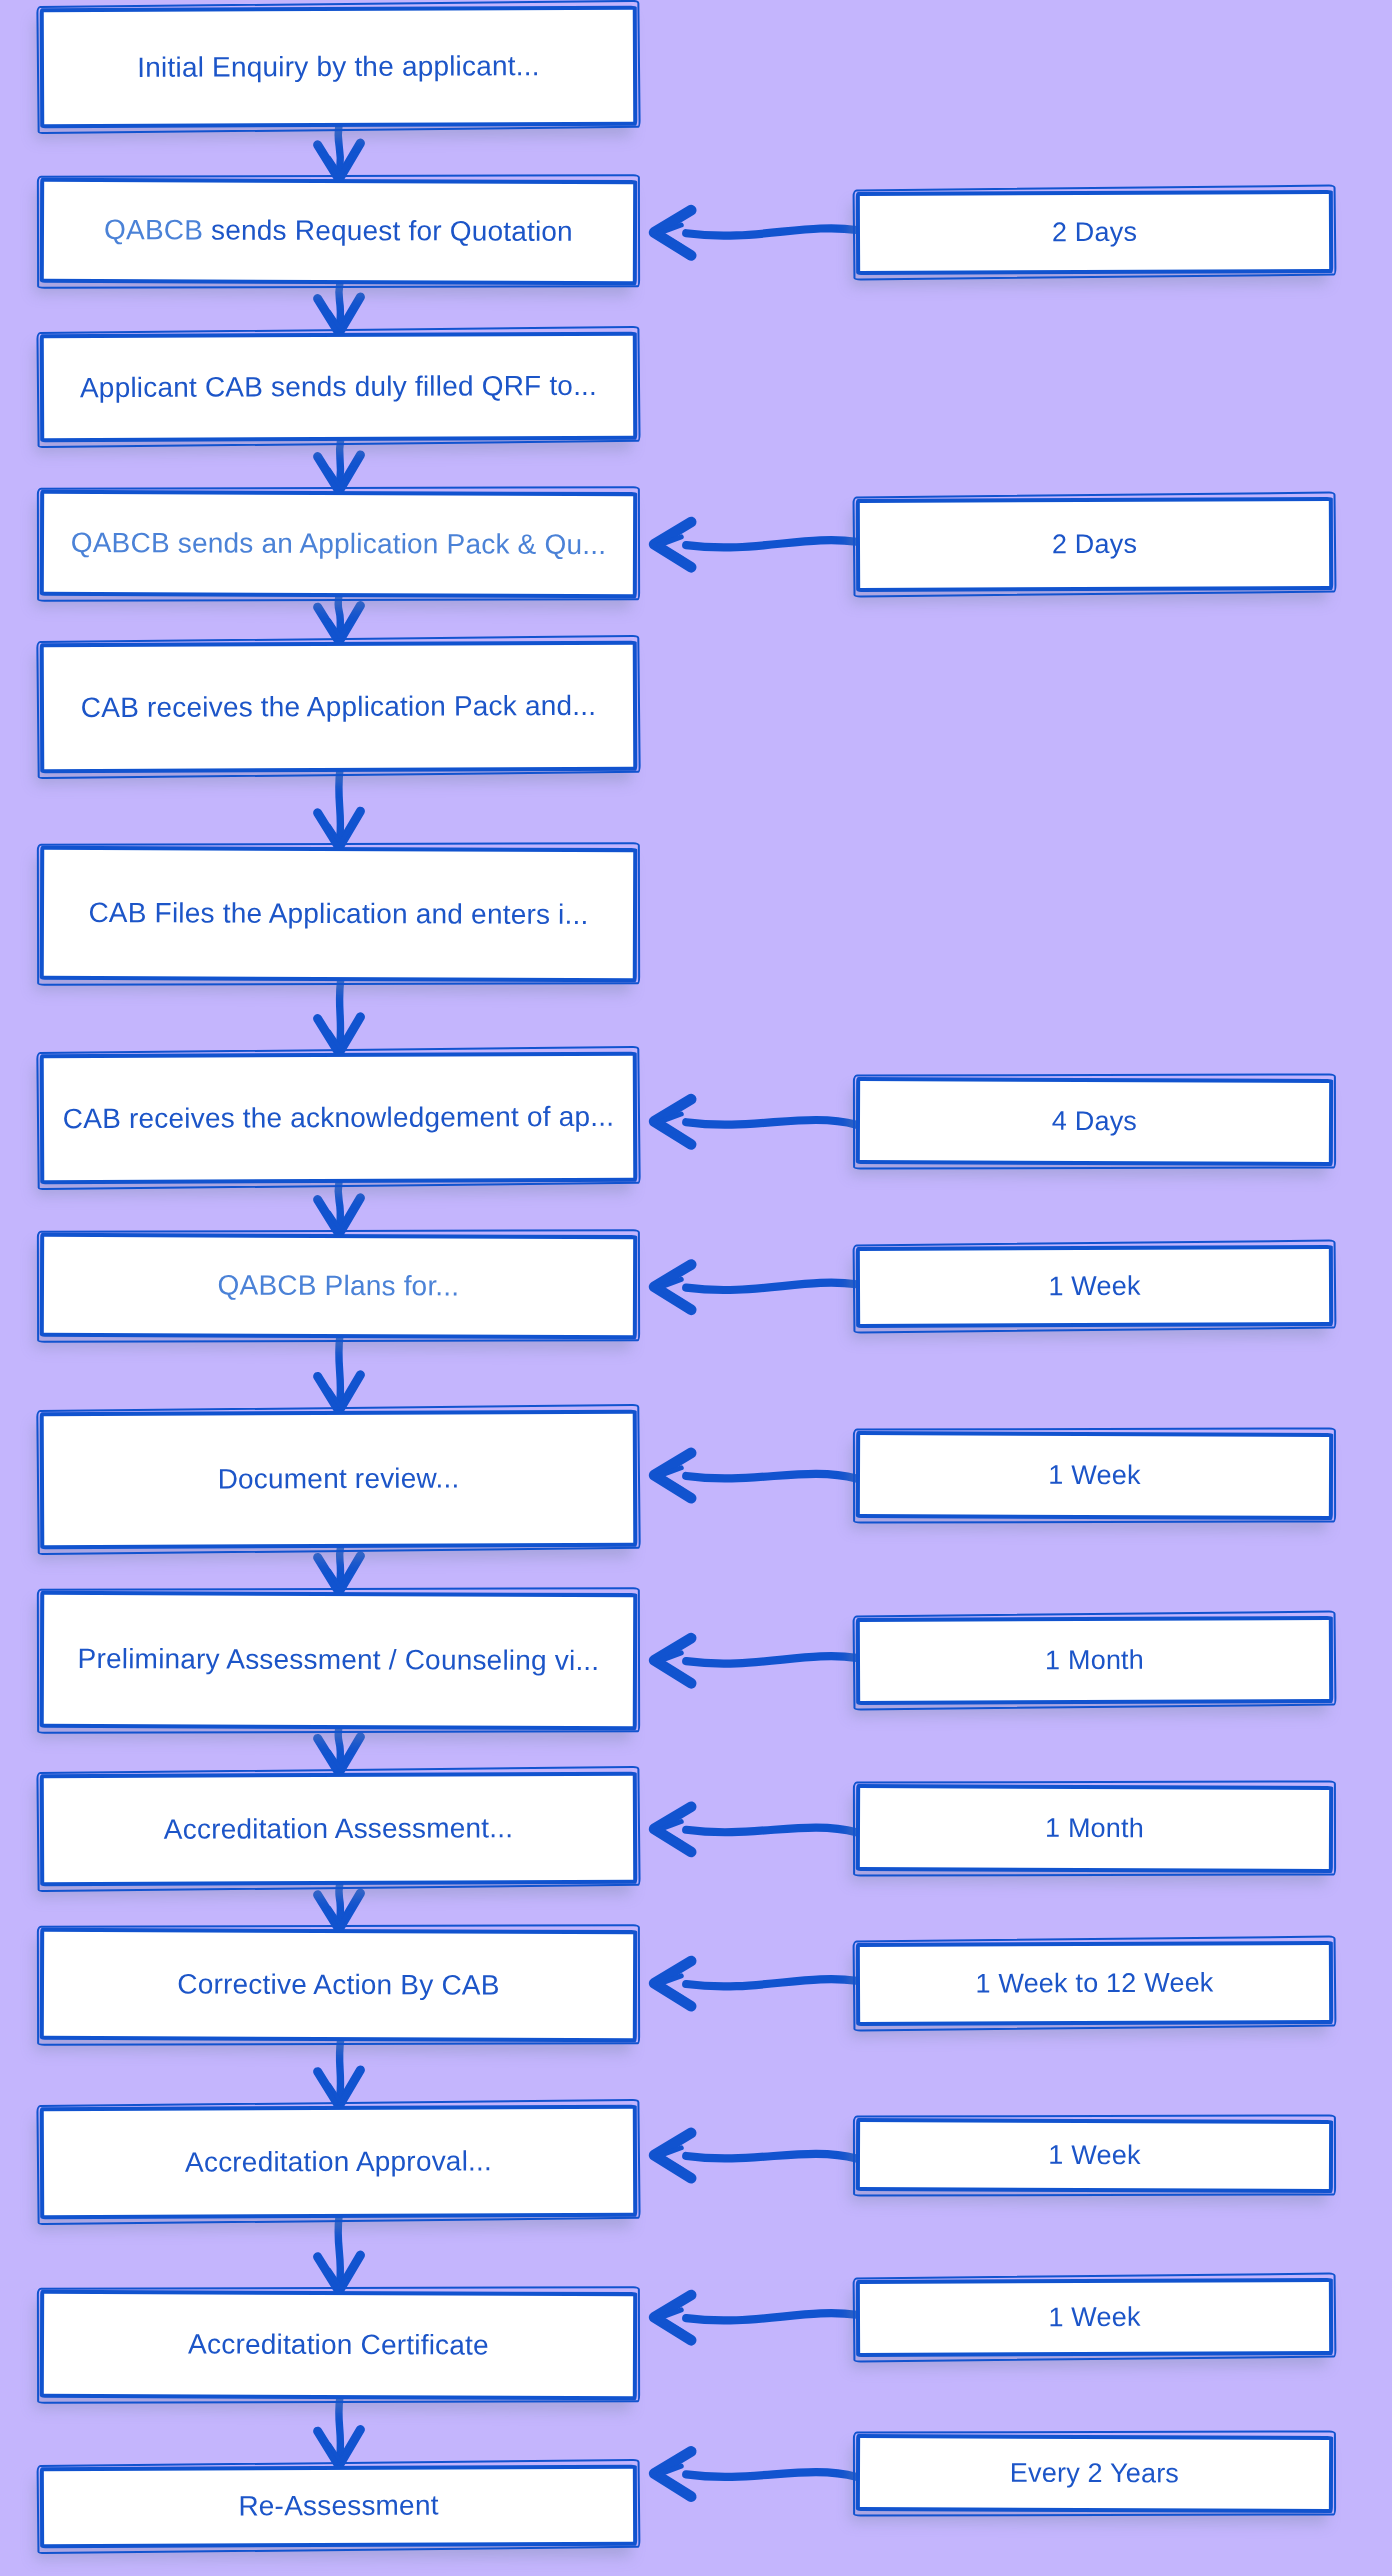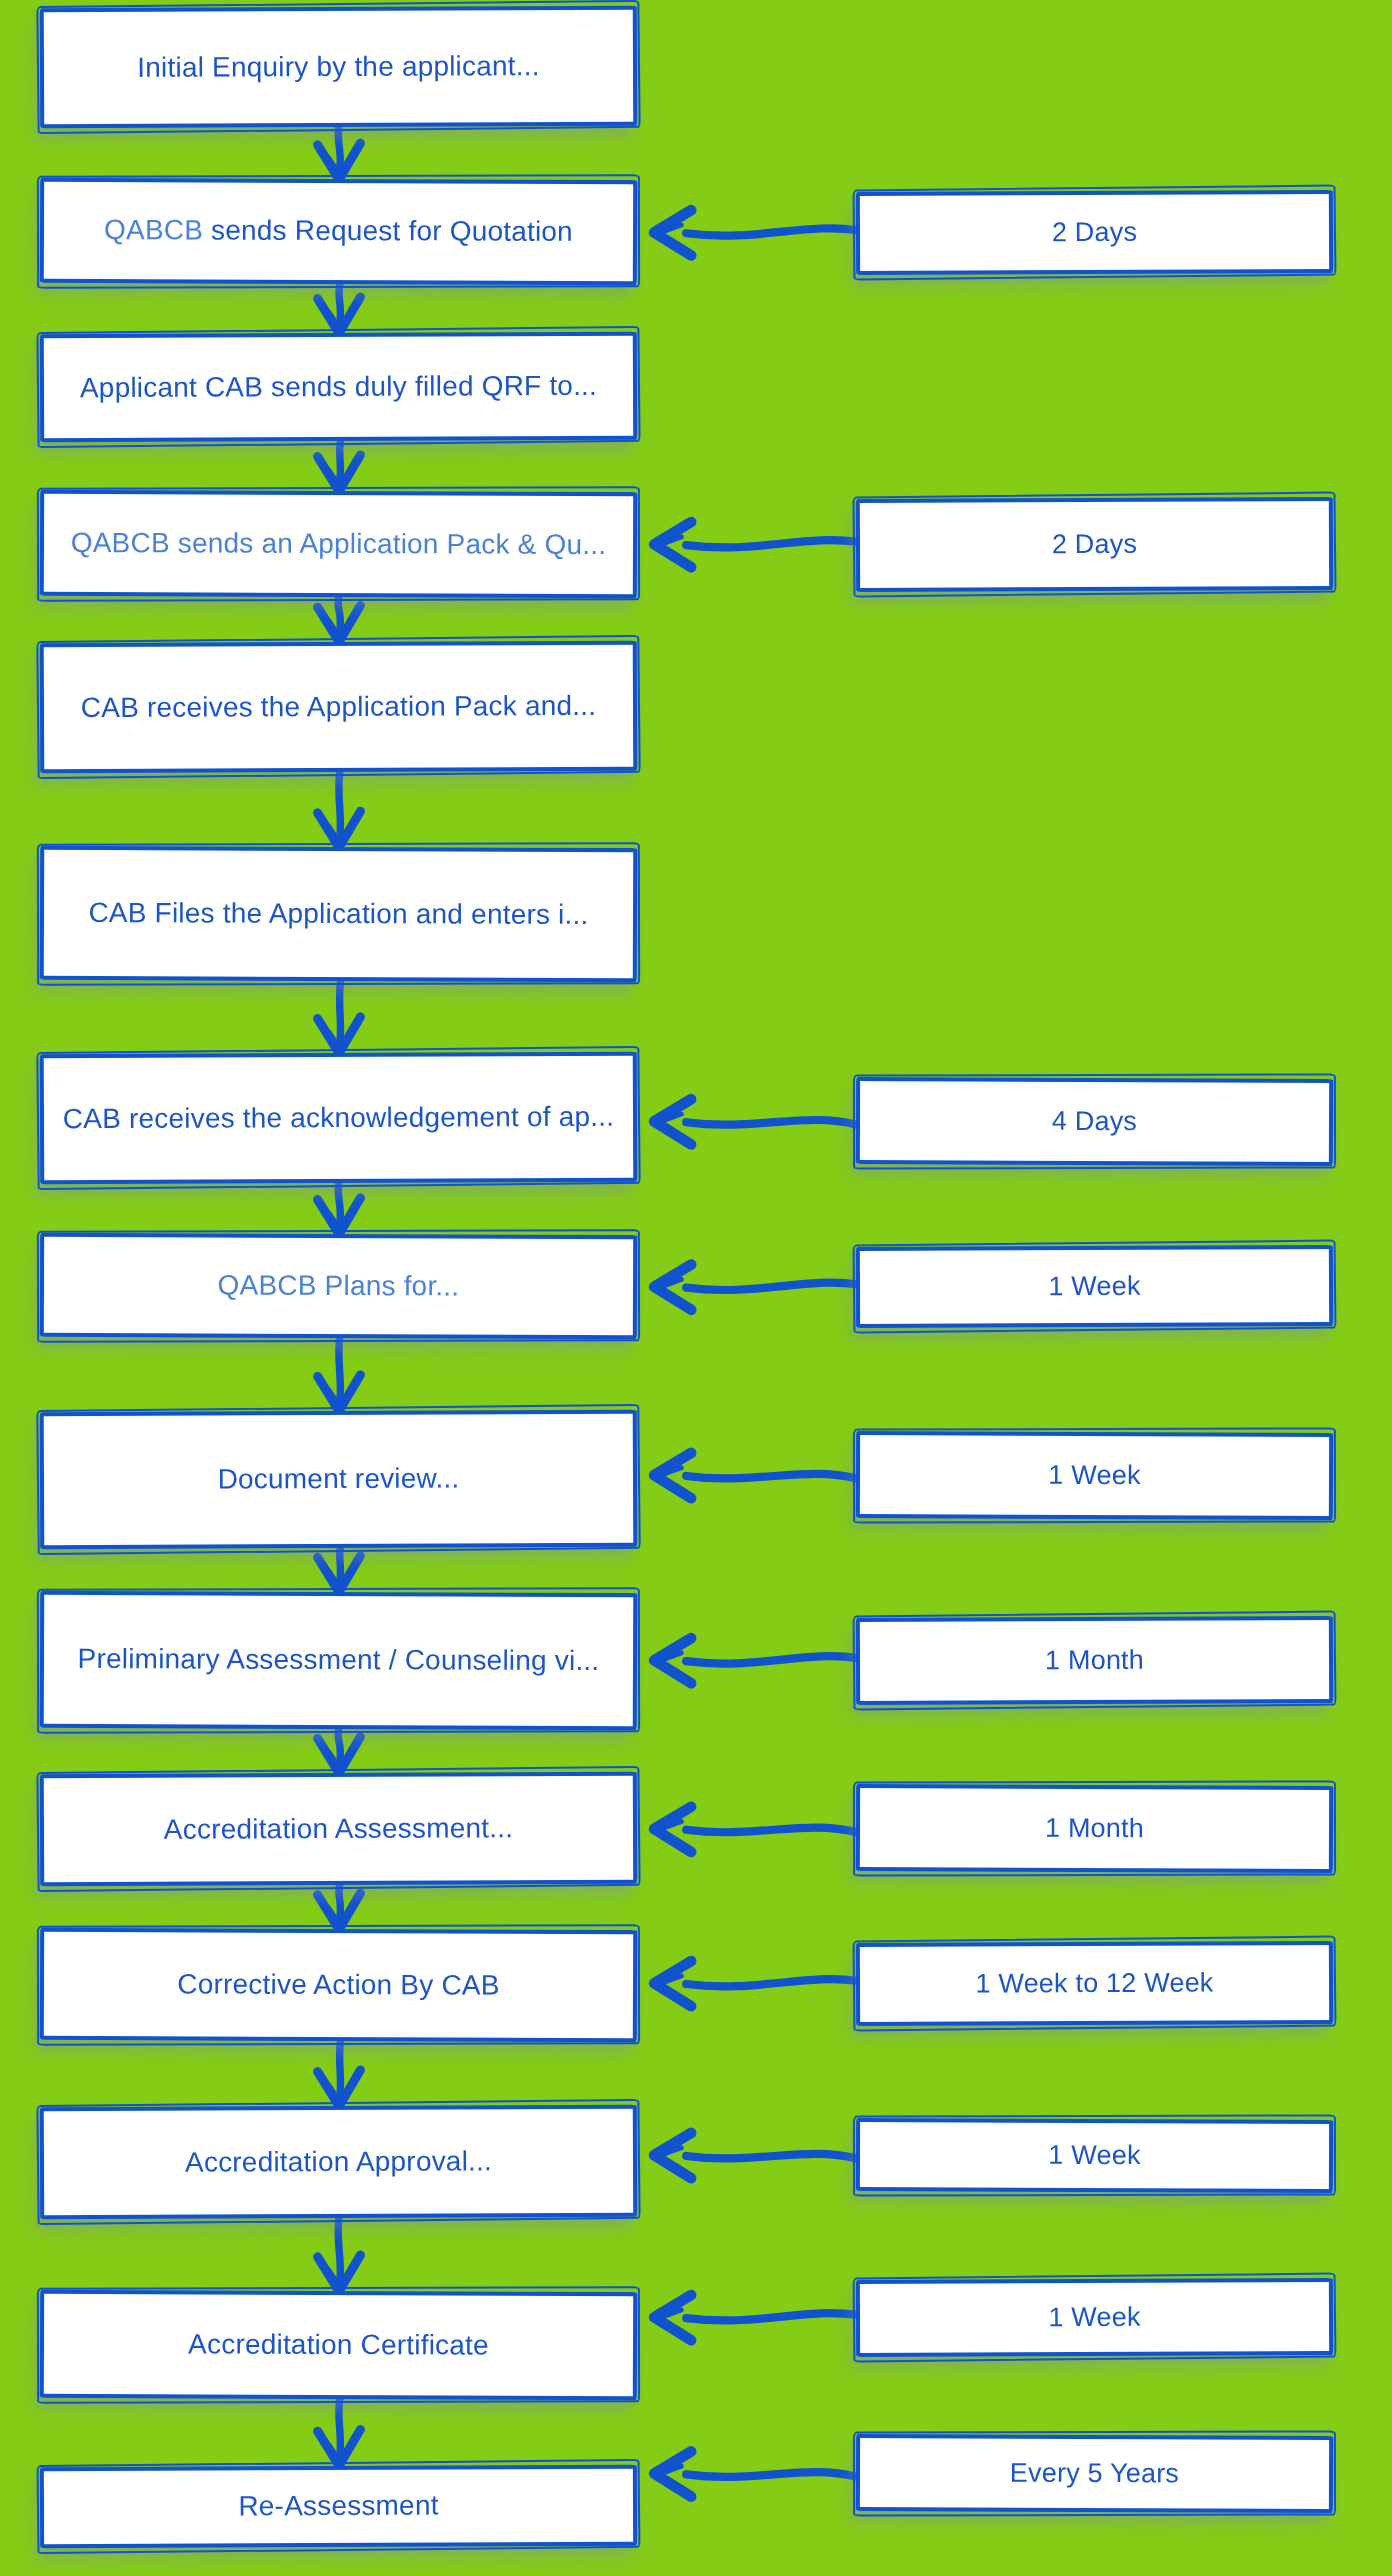--- a/index.html
+++ b/index.html
@@ -3,21 +3,21 @@
 <meta charset="utf-8">
 <style>
   :root{
     --blue:#1153cf;
     --text-dark:#1c55c8;
     --text-light:#4b82d7;
     --shadow:rgba(125,140,175,.38);
   }
   html,body{margin:0;padding:0;background:#fff;}
   .stage{
-    position:relative;width:1393px;height:2576px;background:#84cc16;
+    position:relative;width:1393px;height:2576px;background:#c4b5fd;
     font-family:"Liberation Sans",sans-serif;overflow:hidden;
   }
   .sketch-box{
     position:absolute;background:#fff;box-sizing:border-box;
     border:4.1px solid var(--blue);
     border-radius:2.5px 5.8px 1.6px 5px / 5px 1.6px 5.8px 2.5px;
     display:flex;align-items:center;justify-content:center;
     box-shadow:-5.8px 11.5px 13px var(--shadow);
   }
   .sketch-box::before{
@@ -188,16 +188,16 @@
     <div class="sketch-box step tilt-b" style="top: 2291px; height: 108px;">
     <span class="lbl dark">Accreditation Certificate</span>
   </div>
     <div class="sketch-box time tilt-a" style="top: 2279px; height: 77px;">
     <span class="lbl dark">1 Week</span>
   </div>
     <div class="sketch-box step tilt-a" style="top: 2466px; height: 81px;">
     <span class="lbl dark">Re-Assessment</span>
   </div>
     <div class="sketch-box time tilt-b" style="top: 2435px; height: 77px;">
-    <span class="lbl dark">Every 5 Years</span>
+    <span class="lbl dark">Every 2 Years</span>
   </div>
   </div>
 
 
 </body></html>

